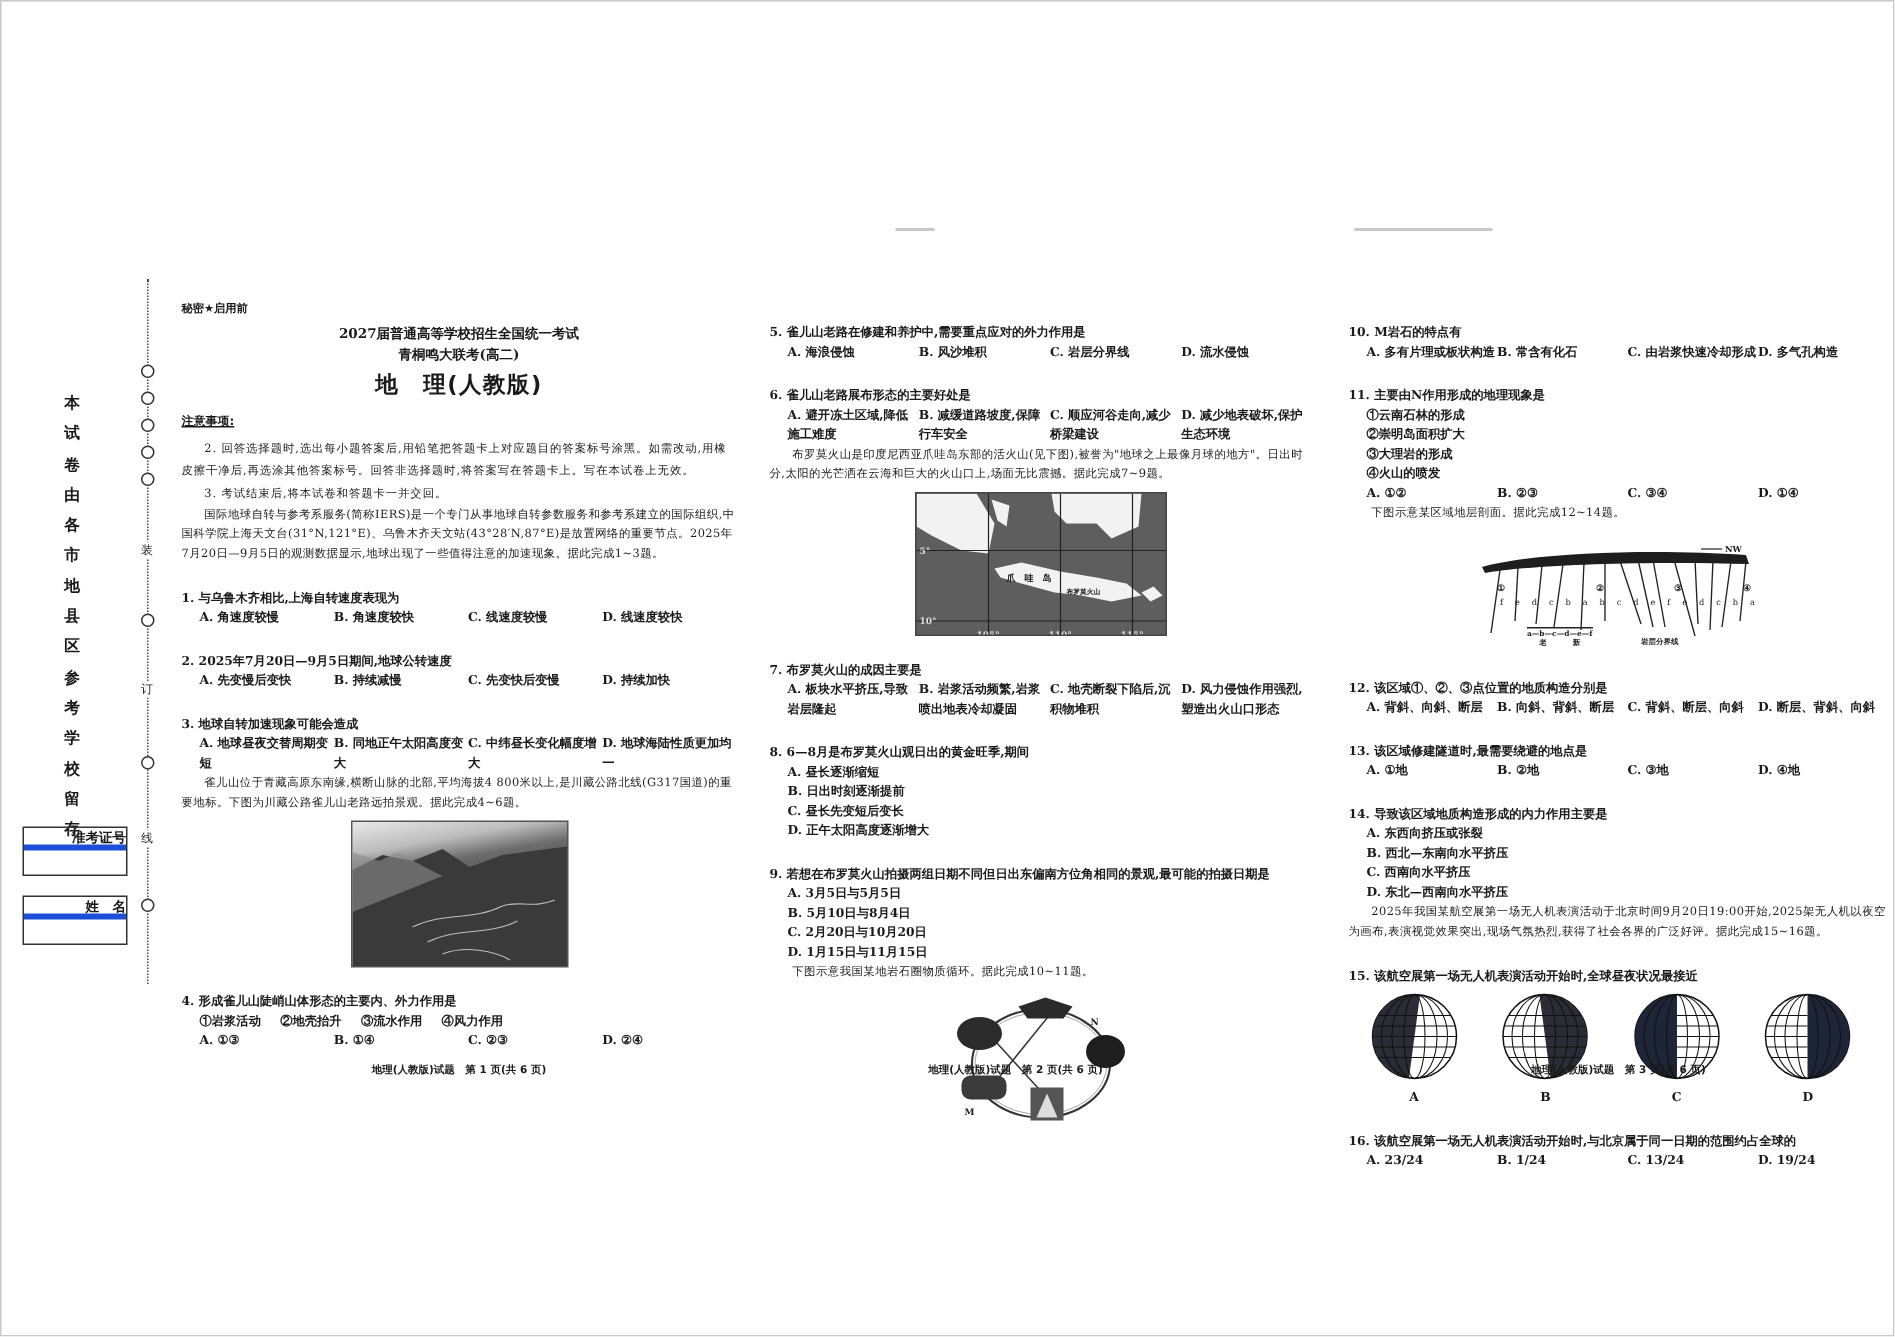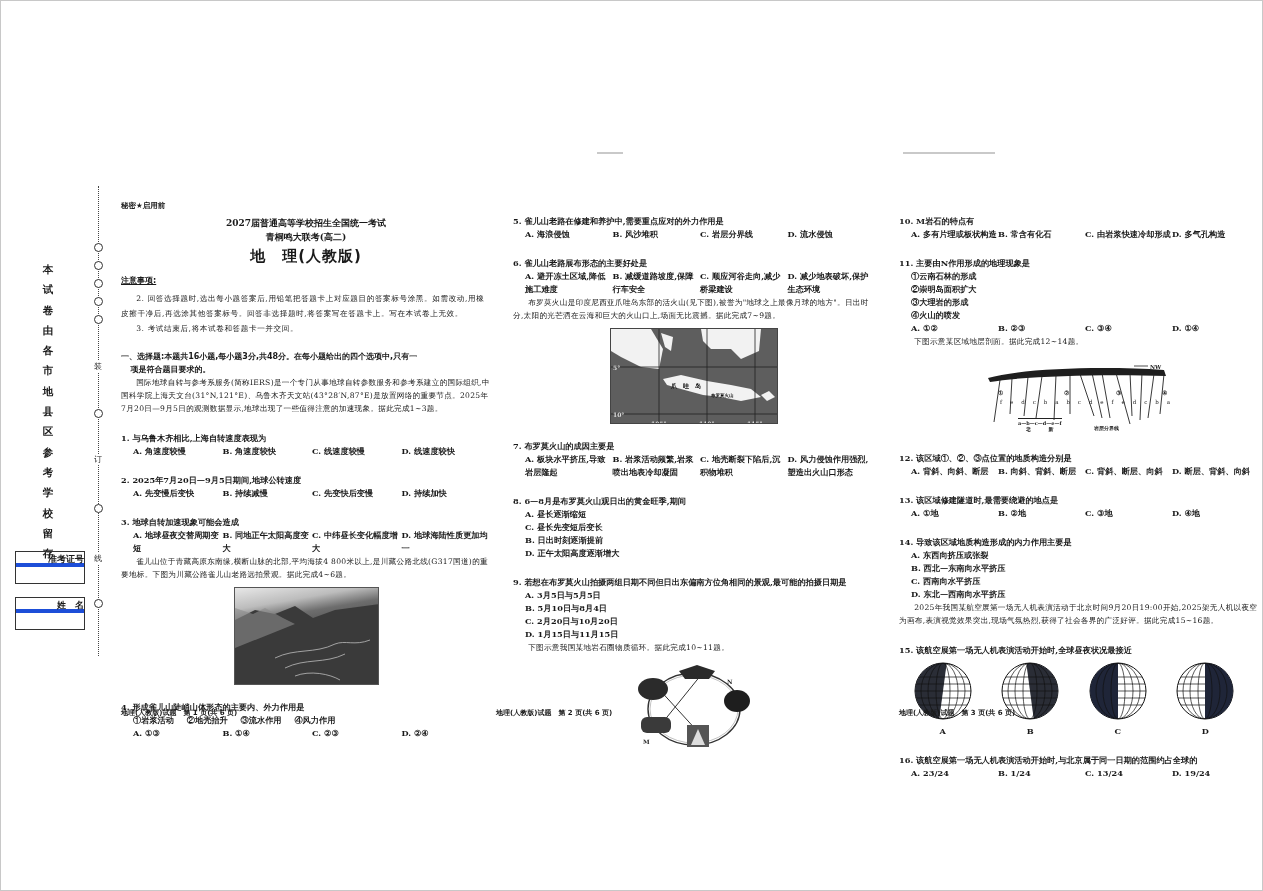--- a/index.html
+++ b/index.html
@@ -33,21 +33,21 @@
   .para { text-indent: 2em; font-weight: normal; font-size: 7.6px; line-height: 13.2px; letter-spacing: 0.3px; }
   .q { margin-top: 16px; }
   .stem { display: block; }
   .opts4 { display: grid; grid-template-columns: 1fr 1fr 1fr 1fr; padding-left: 12px; }
   .opts2 { display: grid; grid-template-columns: 1fr 1fr 1fr 1fr; padding-left: 12px; }
   .opts1 { display: block; padding-left: 12px; }
   .opts1 span { display: block; }
   .items { padding-left: 12px; }
   .items span { display: inline-block; margin-right: 10px; }
   .items.stack span { display: block; margin-right: 0; }
-  .footer { position: absolute; top: 707px; font-size: 7px; font-weight: bold; text-align: left; font-family: "DejaVu Sans", sans-serif; }
+  .footer { position: absolute; top: 707px; font-size: 7px; font-weight: bold; text-align: center; font-family: "DejaVu Sans", sans-serif; }
 
   
   .fig { margin: 6px auto; position: relative; }
   .photo { width: 145px; height: 98px; border: 1px solid #555; background:
       linear-gradient(170deg, #e8e8e8 0%, #bcbcbc 18%, #6d6d6d 30%, #3c3c3c 55%, #2a2a2a 100%); overflow: hidden; }
   .map { width: 168px; height: 96px; border: 1px solid #444; background: #5e5e5e; overflow: hidden; }
   .scan-line { position: absolute; top: 151px; height: 2px; background: #c9c9c9; }
 </style>
 </head>
 <body>
@@ -104,24 +104,20 @@
       <div>2027届普通高等学校招生全国统一考试</div>
       <div>青桐鸣大联考(高二)</div>
     </div>
     <div class="subject">地　理(人教版)</div>
     <div class="notice-h">注意事项:</div>
     <div class="notice">
       <p>2. 回答选择题时,选出每小题答案后,用铅笔把答题卡上对应题目的答案标号涂黑。如需改动,用橡皮擦干净后,再选涂其他答案标号。回答非选择题时,将答案写在答题卡上。写在本试卷上无效。</p>
       <p>3. 考试结束后,将本试卷和答题卡一并交回。</p>
     </div>
 
-    <div class="section-h">
-      <span>一、选择题:本题共16小题,每小题3分,共48分。在每小题给出的四个选项中,只有一</span>
-      <span class="cont">项是符合题目要求的。</span>
-    </div>
     <div class="para">国际地球自转与参考系服务(简称IERS)是一个专门从事地球自转参数服务和参考系建立的国际组织,中国科学院上海天文台(31°N,121°E)、乌鲁木齐天文站(43°28′N,87°E)是放置网络的重要节点。2025年7月20日—9月5日的观测数据显示,地球出现了一些值得注意的加速现象。据此完成1~3题。</div>
 
     <div class="q">
       <span class="stem">1. 与乌鲁木齐相比,上海自转速度表现为</span>
       <div class="opts4">
         <span>A. 角速度较慢</span>
         <span>B. 角速度较快</span>
         <span>C. 线速度较慢</span>
         <span>D. 线速度较快</span>
       </div>
@@ -223,22 +219,22 @@
         <span>A. 板块水平挤压,导致岩层隆起</span>
         <span>B. 岩浆活动频繁,岩浆喷出地表冷却凝固</span>
         <span>C. 地壳断裂下陷后,沉积物堆积</span>
         <span>D. 风力侵蚀作用强烈,塑造出火山口形态</span>
       </div>
     </div>
     <div class="q">
       <span class="stem">8. 6—8月是布罗莫火山观日出的黄金旺季,期间</span>
       <div class="opts1">
         <span>A. 昼长逐渐缩短</span>
+        <span>B. 日出时刻逐渐提前</span>
         <span>C. 昼长先变短后变长</span>
-        <span>B. 日出时刻逐渐提前</span>
         <span>D. 正午太阳高度逐渐增大</span>
       </div>
     </div>
     <div class="q">
       <span class="stem">9. 若想在布罗莫火山拍摄两组日期不同但日出东偏南方位角相同的景观,最可能的拍摄日期是</span>
       <div class="opts1">
         <span>A. 3月5日与5月5日</span>
         <span>B. 5月10日与8月4日</span>
         <span>C. 2月20日与10月20日</span>
         <span>D. 1月15日与11月15日</span>

